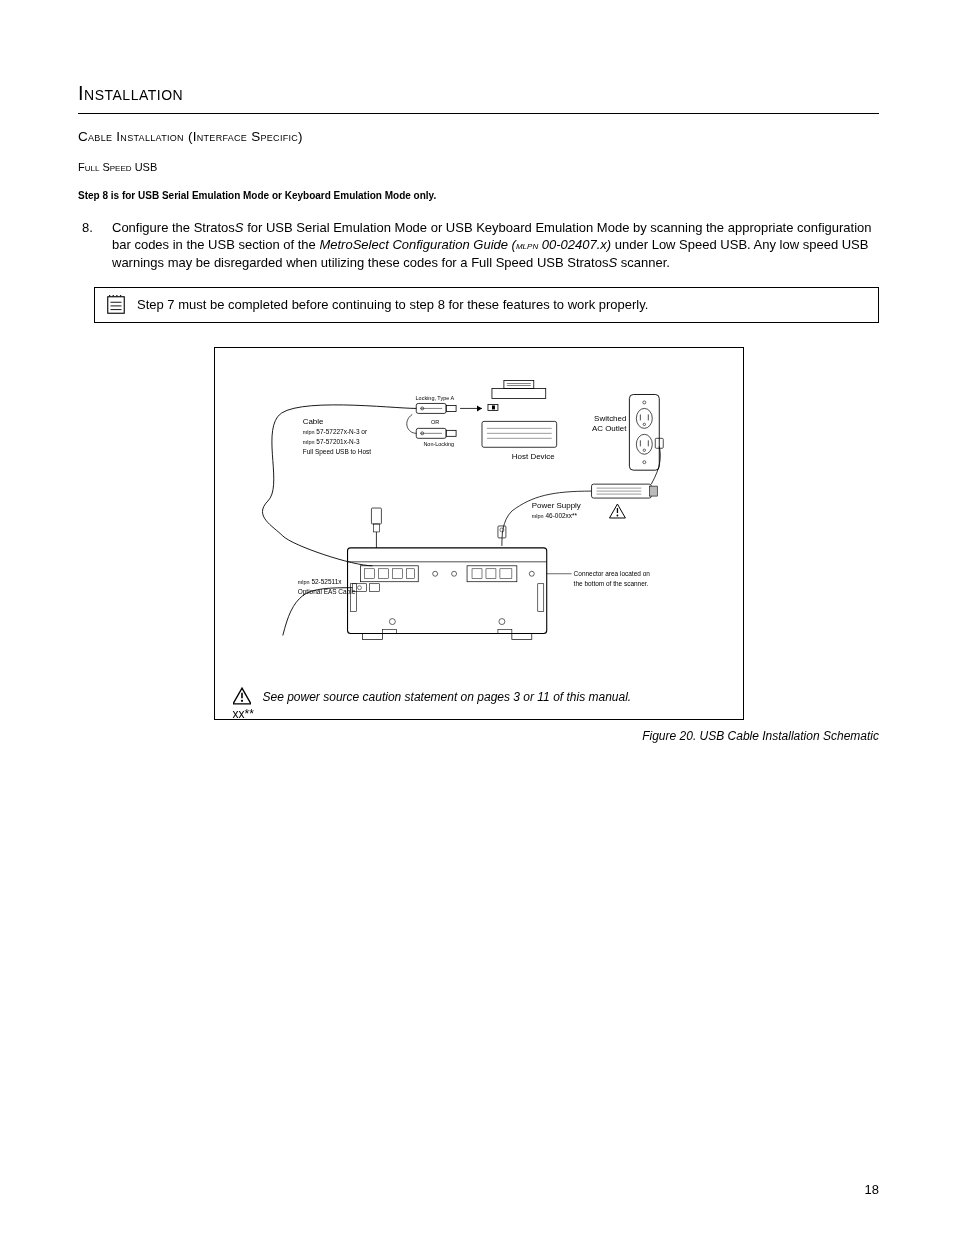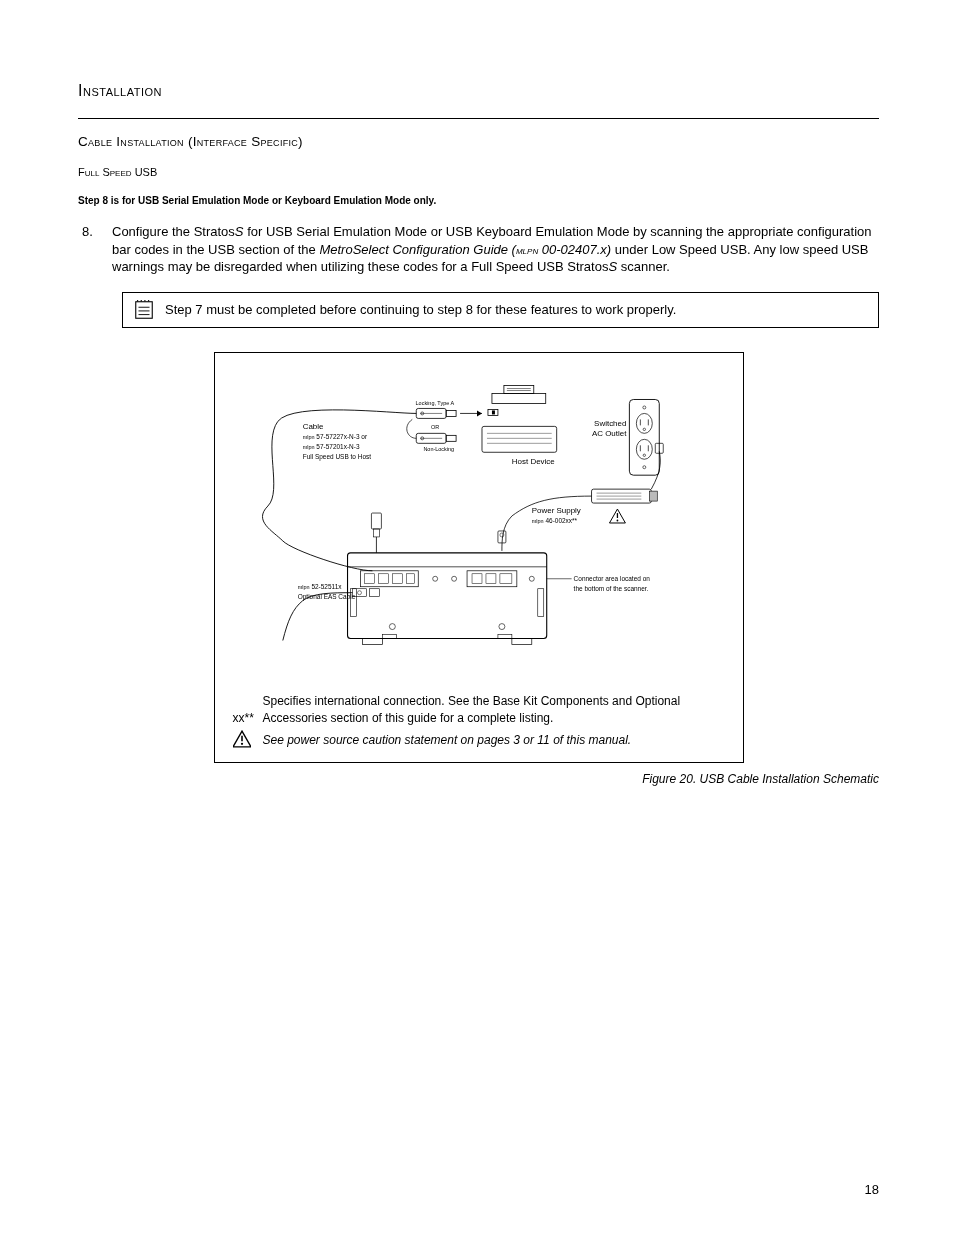--- a/index.html
+++ b/index.html
@@ -8,25 +8,25 @@
     font-size: 13px;
     color: #000;
     background: #fff;
     width: 954px;
     height: 1235px;
     position: relative;
     padding: 80px 75px 40px 78px;
     line-height: 1.35;
   }
   .section-title {
-    font-size: 16px;
+    font-size: 20px;
     font-variant: small-caps;
     letter-spacing: 0.5px;
     border-bottom: 1px solid #000;
-    padding-bottom: 16px;
+    padding-bottom: 6px;
     margin-bottom: 14px;
   }
   .sub-title {
     font-size: 13.5px;
     font-variant: small-caps;
     letter-spacing: 0.3px;
     margin-bottom: 14px;
   }
   .mini-title {
     font-size: 11px;
@@ -52,21 +52,21 @@
     position: absolute;
     left: -30px;
     top: 0;
   }
   .bold { font-weight: normal; }
   .italic { font-style: italic; }
   .sc { font-variant: small-caps; font-size: 11px; }
 
   .note-box {
     border: 1px solid #000;
-    margin-left: 44px;
+    margin-left: 16px;
     display: flex;
     align-items: center;
     padding: 6px 10px;
     gap: 10px;
     margin-bottom: 24px;
     margin-top: 14px;
   }
   .note-icon {
     width: 22px; height: 22px;
     flex-shrink: 0;
@@ -269,21 +269,20 @@
       <text x="65" y="228" class="slabel-sm">Optional EAS Cable</text>
 
       <line x1="315" y1="208" x2="340" y2="208" stroke="#000" stroke-width="0.6"></line>
       <text x="342" y="210" class="slabel-sm">Connector area located on</text>
       <text x="342" y="220" class="slabel-sm">the bottom of the scanner.</text>
     </svg>
 
     <div class="fig-footer">
       <div class="row1">
         <span class="marker">xx**</span>
-        <span>Specifies international connection.  See the Base Kit Components and Optional Accessories section of this guide for a complete listing.</span>
       </div>
       <div class="row2">
         <svg class="caution-icon" viewBox="0 0 16 14">
           <polygon points="8,0 16,14 0,14" fill="none" stroke="#000" stroke-width="1.2"></polygon>
           <line x1="8" y1="4" x2="8" y2="9" stroke="#000" stroke-width="1.4"></line>
           <circle cx="8" cy="11.3" r="1" fill="#000"></circle>
         </svg>
         <span>See power source caution statement on pages 3 or 11 of this manual.</span>
       </div>
     </div>

